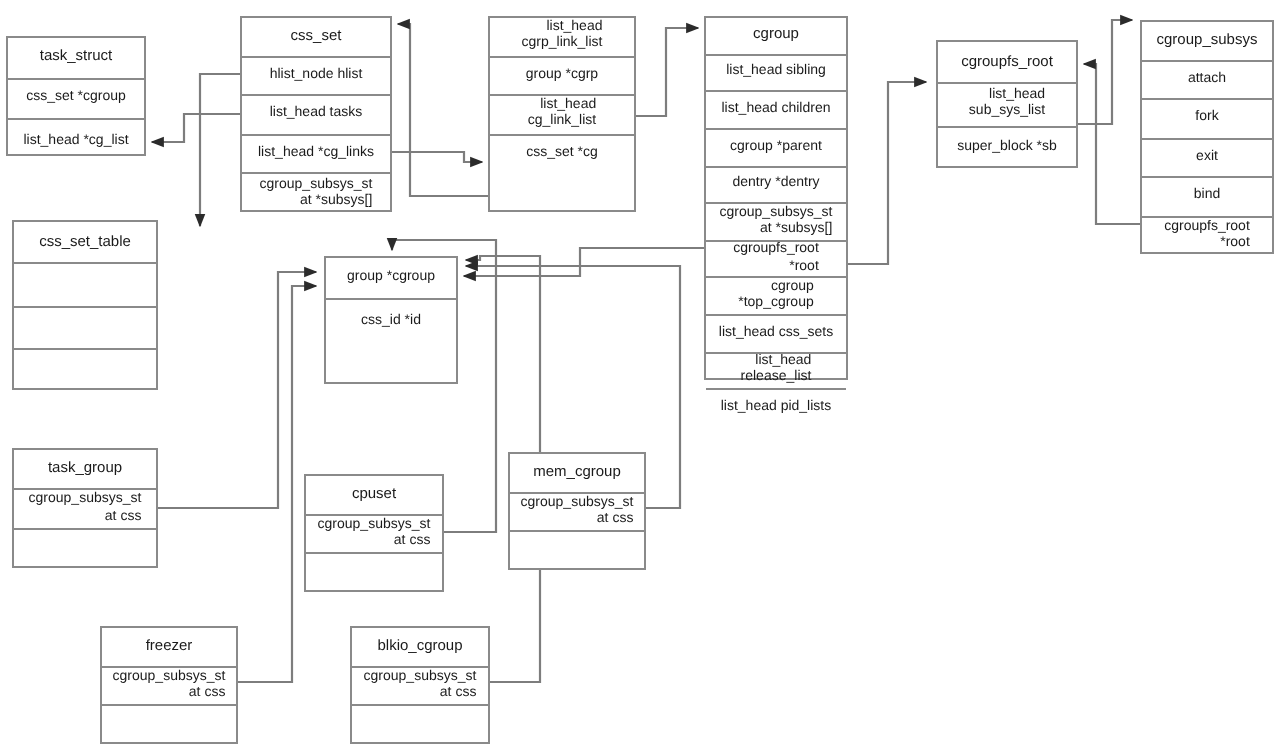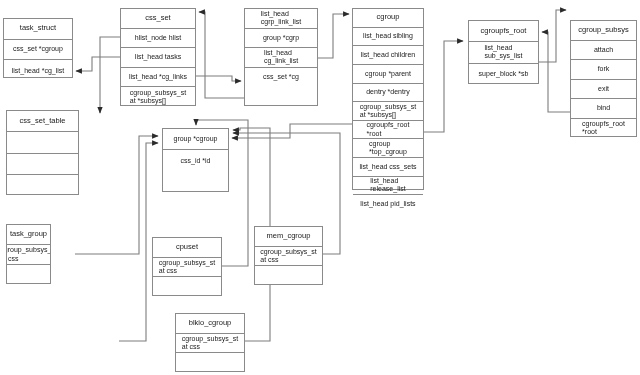--- a/index.html
+++ b/index.html
@@ -22,21 +22,21 @@
     border: 1px solid #8a8a8a;
     background: #ffffff;
     z-index: 5;
   }
   .row {
     box-sizing: border-box;
     border-bottom: 1px solid #8a8a8a;
     display: flex;
     align-items: center;
     justify-content: center;
-    text-align: left;
+    text-align: right;
     color: #1a1a1a;
     font-size: 7px;
     line-height: 1.18;
     padding: 0 2px;
     overflow: hidden;
     white-space: pre-line;
   }
   .row:last-child { border-bottom: none; }
   .row.hdr { font-size: 7.5px; }
   .row.empty { }
@@ -130,56 +130,62 @@
       <div class="row" style="height: 18.6364px;">list_head
 release_list</div>
       <div class="row" style="height: 18.6364px;">list_head pid_lists</div>
     </div>
     <div class="box" style="left: 468px; top: 20px; width: 71px; height: 64px;">
       <div class="row hdr" style="height: 21.3333px;">cgroupfs_root</div>
       <div class="row" style="height: 21.3333px;">list_head
 sub_sys_list</div>
       <div class="row" style="height: 21.3333px;">super_block *sb</div>
     </div>
-    <div class="box" style="left: 570px; top: 20px; width: 67px; height: 117px;">
+    <div class="box" style="left: 570px; top: 10px; width: 67px; height: 117px;">
       <div class="row hdr" style="height: 19.5px;">cgroup_subsys</div>
       <div class="row" style="height: 19.5px;">attach</div>
       <div class="row" style="height: 19.5px;">fork</div>
       <div class="row" style="height: 19.5px;">exit</div>
       <div class="row" style="height: 19.5px;">bind</div>
       <div class="row" style="height: 19.5px;">cgroupfs_root
 *root</div>
     </div>
     <div class="box" style="left: 6px; top: 110px; width: 73px; height: 85px;">
       <div class="row hdr" style="height: 21.25px;">css_set_table</div>
       <div class="row empty" style="height: 21.25px;"></div>
       <div class="row empty" style="height: 21.25px;"></div>
       <div class="row empty" style="height: 21.25px;"></div>
     </div>
     <div class="box" style="left: 162px; top: 128px; width: 67px; height: 64px;">
       <div class="row" style="height: 21.3333px;">group *cgroup</div>
       <div class="row" style="height: 21.3333px;">css_id *id</div>
     </div>
-    <div class="box" style="left: 6px; top: 224px; width: 45px; height: 60px;">
+    <div class="box" style="left: 6px; top: 224px; width: 73px; height: 60px;">
       <div class="row hdr" style="height: 20px;">task_group</div>
       <div class="row" style="height: 20px;">cgroup_subsys_st
 at css</div>
       <div class="row empty" style="height: 20px;"></div>
     </div>
     <div class="box" style="left: 152px; top: 237px; width: 70px; height: 59px;">
       <div class="row hdr" style="height: 19.6667px;">cpuset</div>
       <div class="row" style="height: 19.6667px;">cgroup_subsys_st
 at css</div>
       <div class="row empty" style="height: 19.6667px;"></div>
     </div>
     <div class="box" style="left: 254px; top: 226px; width: 69px; height: 59px;">
       <div class="row hdr" style="height: 19.6667px;">mem_cgroup</div>
       <div class="row" style="height: 19.6667px;">cgroup_subsys_st
 at css</div>
       <div class="row empty" style="height: 19.6667px;"></div>
     </div>
+    <div class="box" style="left: 50px; top: 313px; width: 69px; height: 59px;">
+      <div class="row hdr" style="height: 19.6667px;">freezer</div>
+      <div class="row" style="height: 19.6667px;">cgroup_subsys_st
+at css</div>
+      <div class="row empty" style="height: 19.6667px;"></div>
+    </div>
     <div class="box" style="left: 175px; top: 313px; width: 70px; height: 59px;">
       <div class="row hdr" style="height: 19.6667px;">blkio_cgroup</div>
       <div class="row" style="height: 19.6667px;">cgroup_subsys_st
 at css</div>
       <div class="row empty" style="height: 19.6667px;"></div>
     </div>
   </div>
 
 </body></html>

